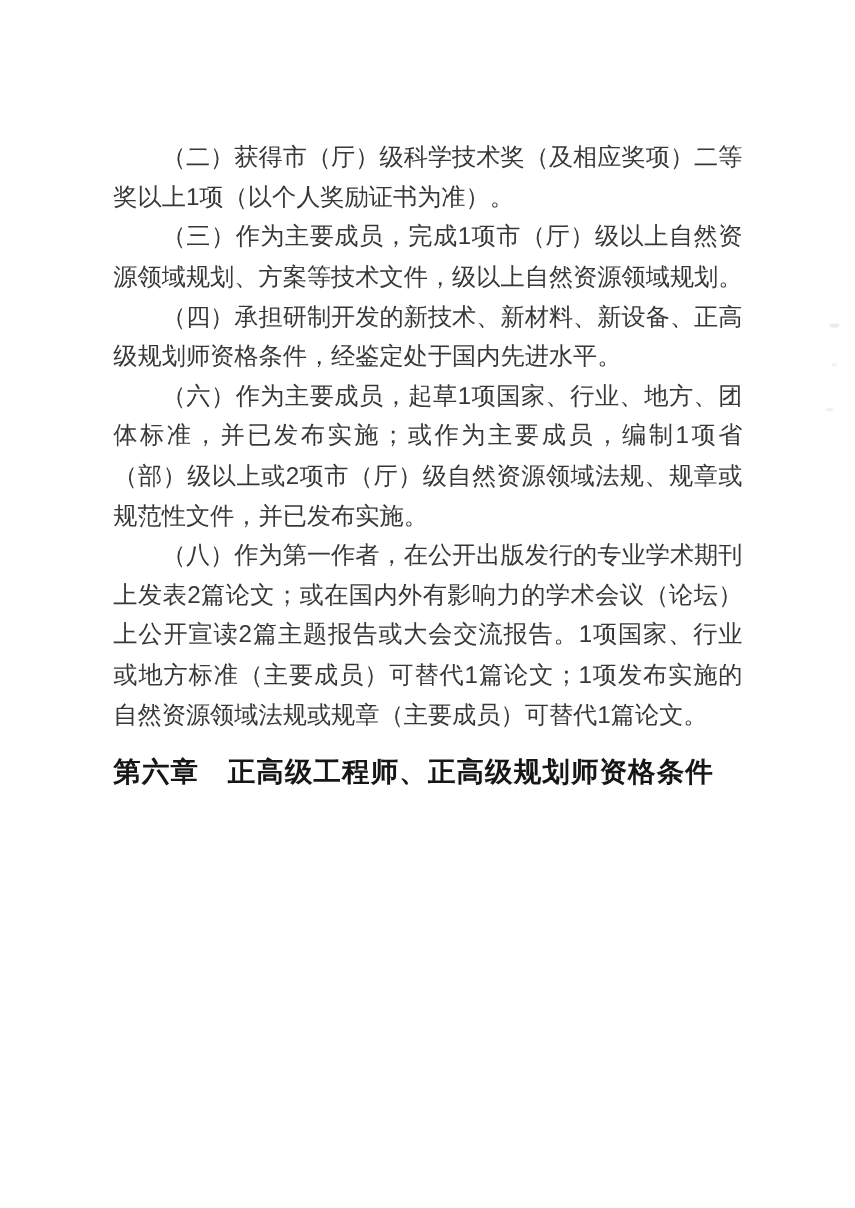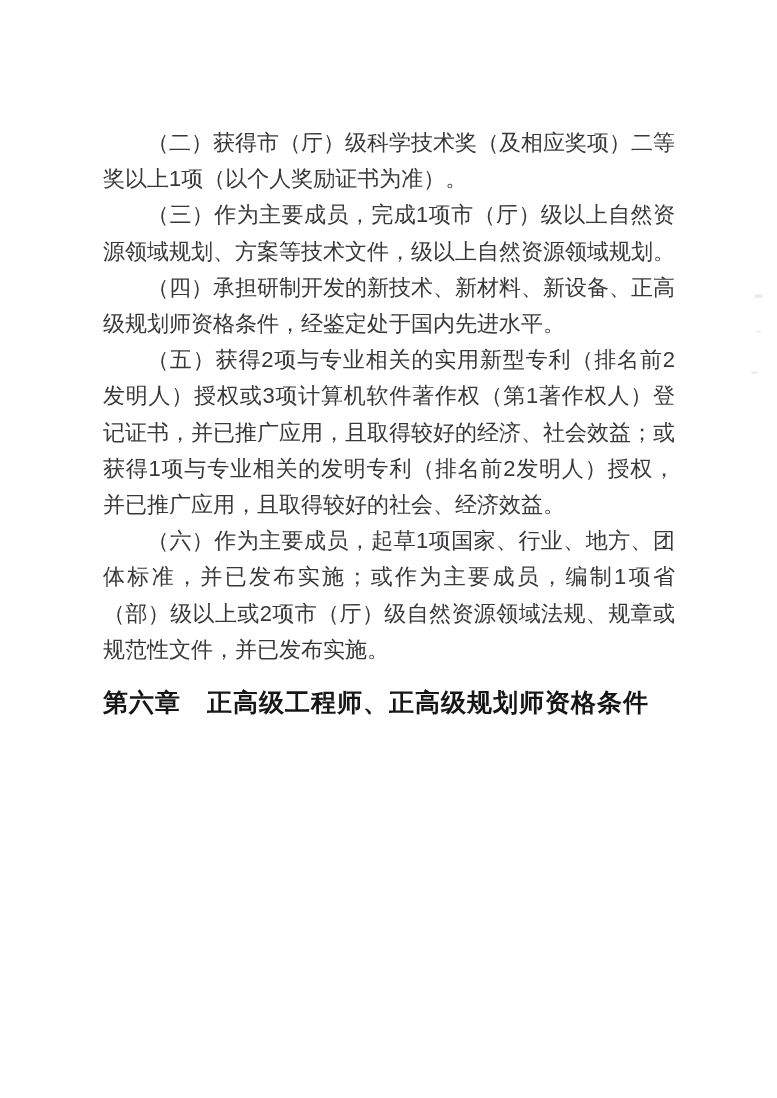--- a/index.html
+++ b/index.html
@@ -59,22 +59,22 @@
   .speck-3{left:756px;top:330px;width:5px;height:3px;opacity:.12;}
 </style>
 </head>
 <body>
 
 <div class="page">
   <div class="content">
     <p class="para">（二）获得市（厅）级科学技术奖（及相应奖项）二等奖以上1项（以个人奖励证书为准）。</p>
     <p class="para">（三）作为主要成员，完成1项市（厅）级以上自然资源领域规划、方案等技术文件，级以上自然资源领域规划。</p>
     <p class="para">（四）承担研制开发的新技术、新材料、新设备、正高级规划师资格条件，经鉴定处于国内先进水平。</p>
-    <p class="para">（五）获得2项与专业相关的实用新型专利（排名前2发明人）授权或3项计算机软件著作权（第1著作权人）登记证书，并已推广应用，且取得较好的经济、社会效益；或获得1项与专业相关的发明专利（排名前2发明人）授权，并已推广应用，且取得较好的社会、经济效益。</p>
     <p class="para">（六）作为主要成员，起草1项国家、行业、地方、团体标准，并已发布实施；或作为主要成员，编制1项省（部）级以上或2项市（厅）级自然资源领域法规、规章或规范性文件，并已发布实施。</p>
+    <p class="para">（八）作为第一作者，在公开出版发行的专业学术期刊上发表2篇论文；或在国内外有影响力的学术会议（论坛）上公开宣读2篇主题报告或大会交流报告。1项国家、行业或地方标准（主要成员）可替代1篇论文；1项发布实施的自然资源领域法规或规章（主要成员）可替代1篇论文。</p>
     <h2 class="chapter">第六章　正高级工程师、正高级规划师资格条件</h2>
   </div>
 
   <div class="page-number">— 10 —</div>
 
   <div class="speck speck-1"></div>
   <div class="speck speck-2"></div>
   <div class="speck speck-3"></div>
 </div>
 

